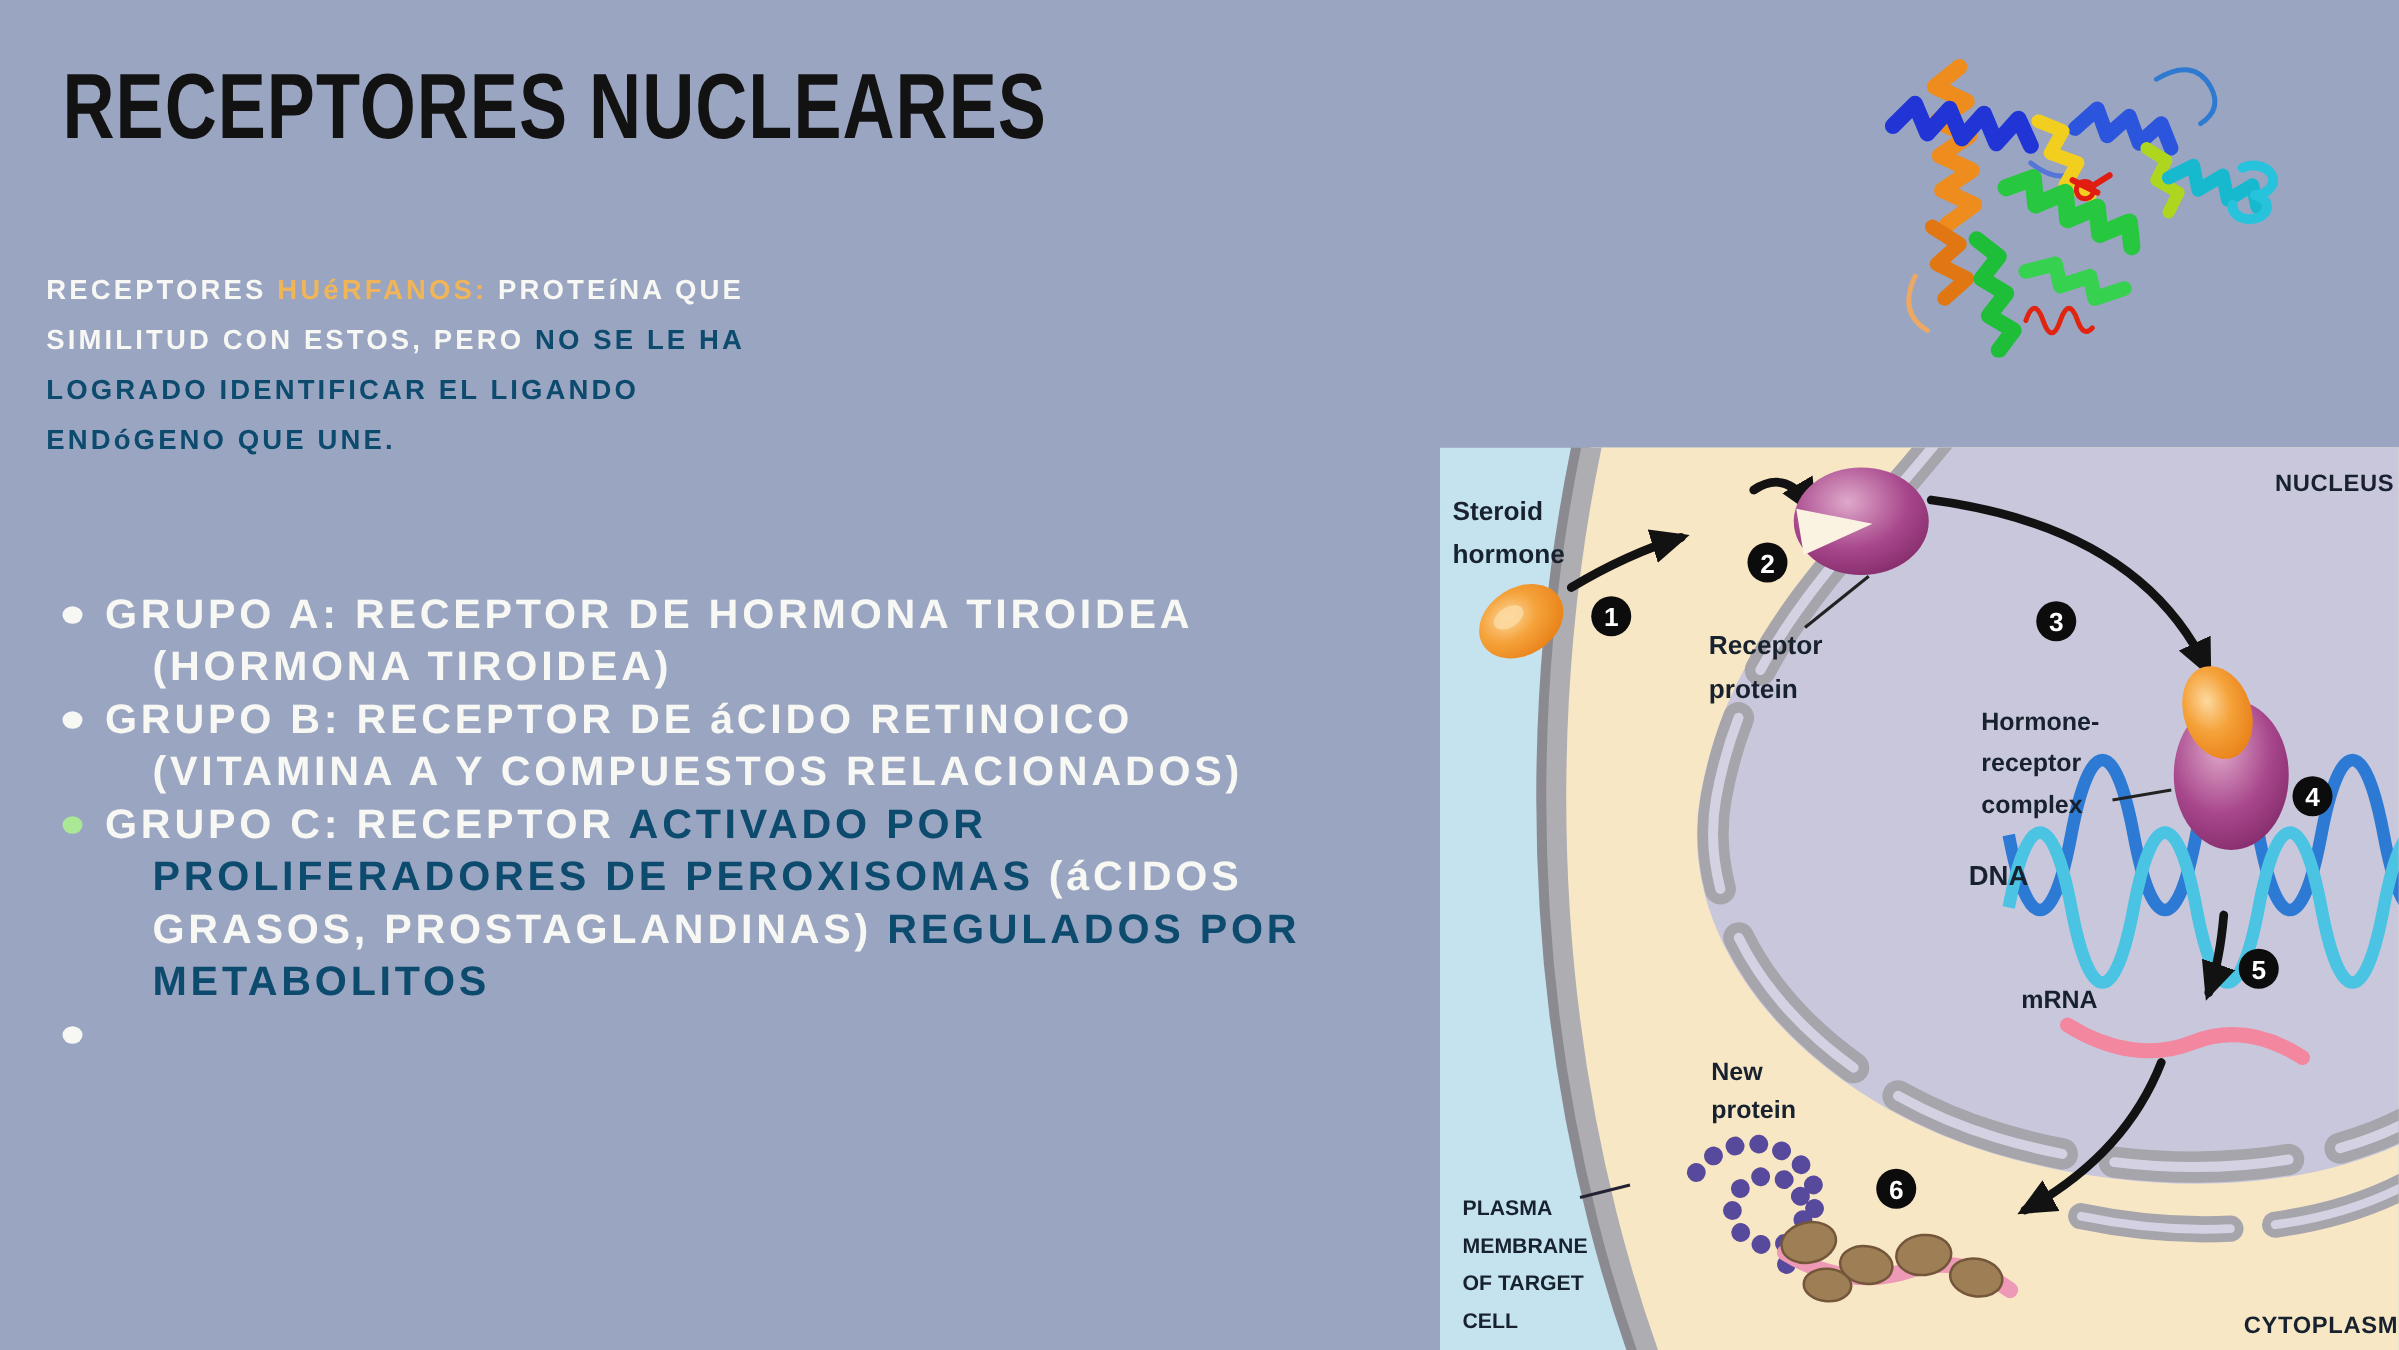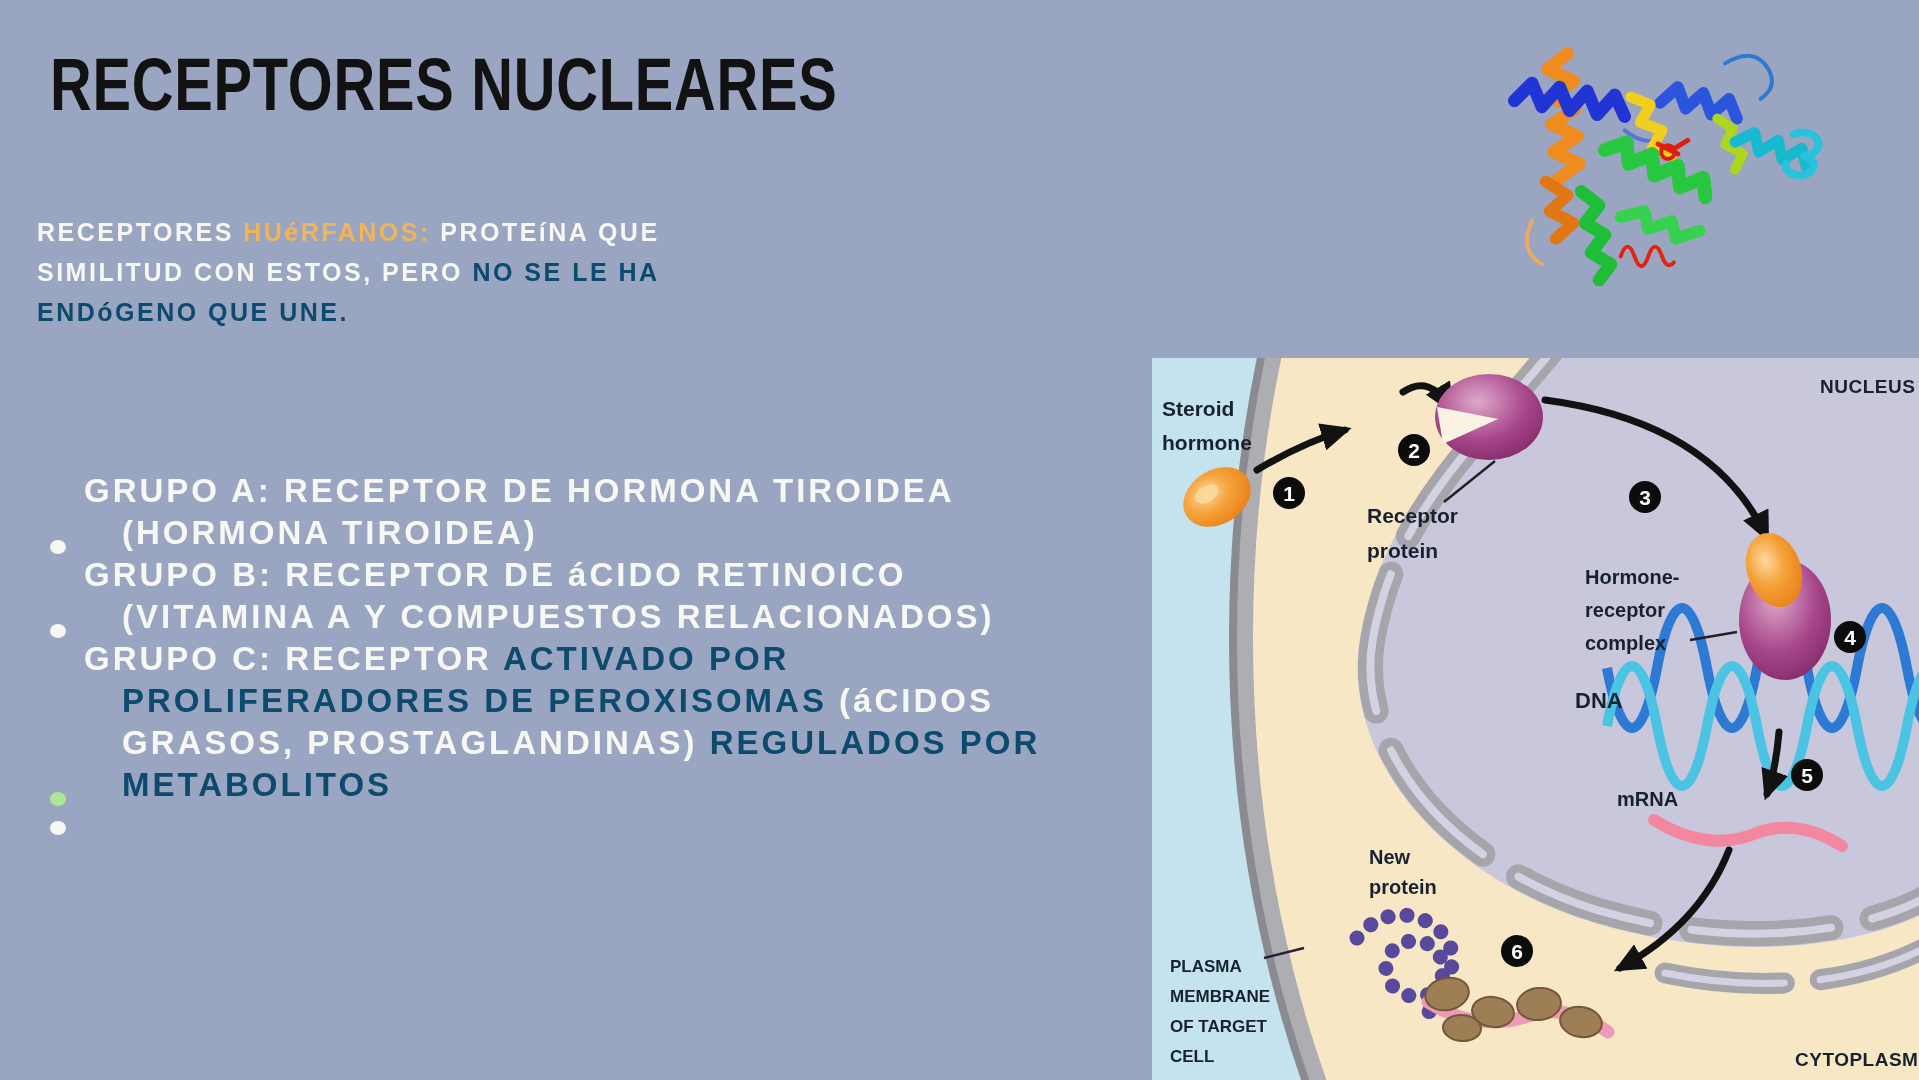--- a/index.html
+++ b/index.html
@@ -12,30 +12,30 @@
   
   .title{
     position:absolute;left:38px;top:42px;
     font-size:74px;font-weight:bold;color:#121212;
     letter-spacing:1px;white-space:nowrap;
     transform:scaleX(0.78);transform-origin:left top;
   }
   
   .para{
     position:absolute;left:25px;top:212px;
-    font-size:25px;font-weight:bold;letter-spacing:2.5px;
+    font-size:22px;font-weight:bold;letter-spacing:2.5px;
     line-height:40px;white-space:nowrap;
   }
   
   .bullets{
     position:absolute;left:38px;top:470px;
     font-size:33px;font-weight:bold;letter-spacing:3px;
     line-height:42px;
   }
-  .brow{display:flex;align-items:flex-end;}
+  .brow{display:flex;align-items:flex-start;}
   .dot{flex:0 0 16px;width:14px;height:14px;border-radius:50%;margin:15px 18px 0 0;}
   .dot-white{background:#f7f7f4;}
   .dot-green{background:#abe896;}
   .btext{white-space:nowrap;}
   .bline.cont{padding-left:38px;}
   
   .c-white{color:#f7f7f4;}
   .c-orange{color:#f0b558;}
   .c-red{color:#0c4a6e;}
   .c-navy{color:#0c4a6e;}
@@ -54,20 +54,21 @@
 </head>
 <body>
 
 <div class="slide">
 
   <div class="title">RECEPTORES NUCLEARES</div>
 
   <div class="para">
     <div class="pline"><span class="c-white">RECEPTORES </span><span class="c-orange">HUéRFANOS:</span><span class="c-white"> PROTEíNA QUE</span></div>
     <div class="pline"><span class="c-white">SIMILITUD CON ESTOS, PERO </span><span class="c-red">NO SE LE HA</span></div>
+    <div class="pline"><span class="c-red">LOGRADO IDENTIFICAR EL LIGANDO</span></div>
     <div class="pline"><span class="c-red">ENDóGENO QUE UNE.</span></div>
   </div>
 
   <div class="bullets">
 
     <div class="brow">
       <span class="dot dot-white"></span>
       <div class="btext">
         <div class="bline"><span class="c-white">GRUPO A: RECEPTOR DE HORMONA TIROIDEA</span></div>
         <div class="bline cont"><span class="c-white">(HORMONA TIROIDEA)</span></div>

